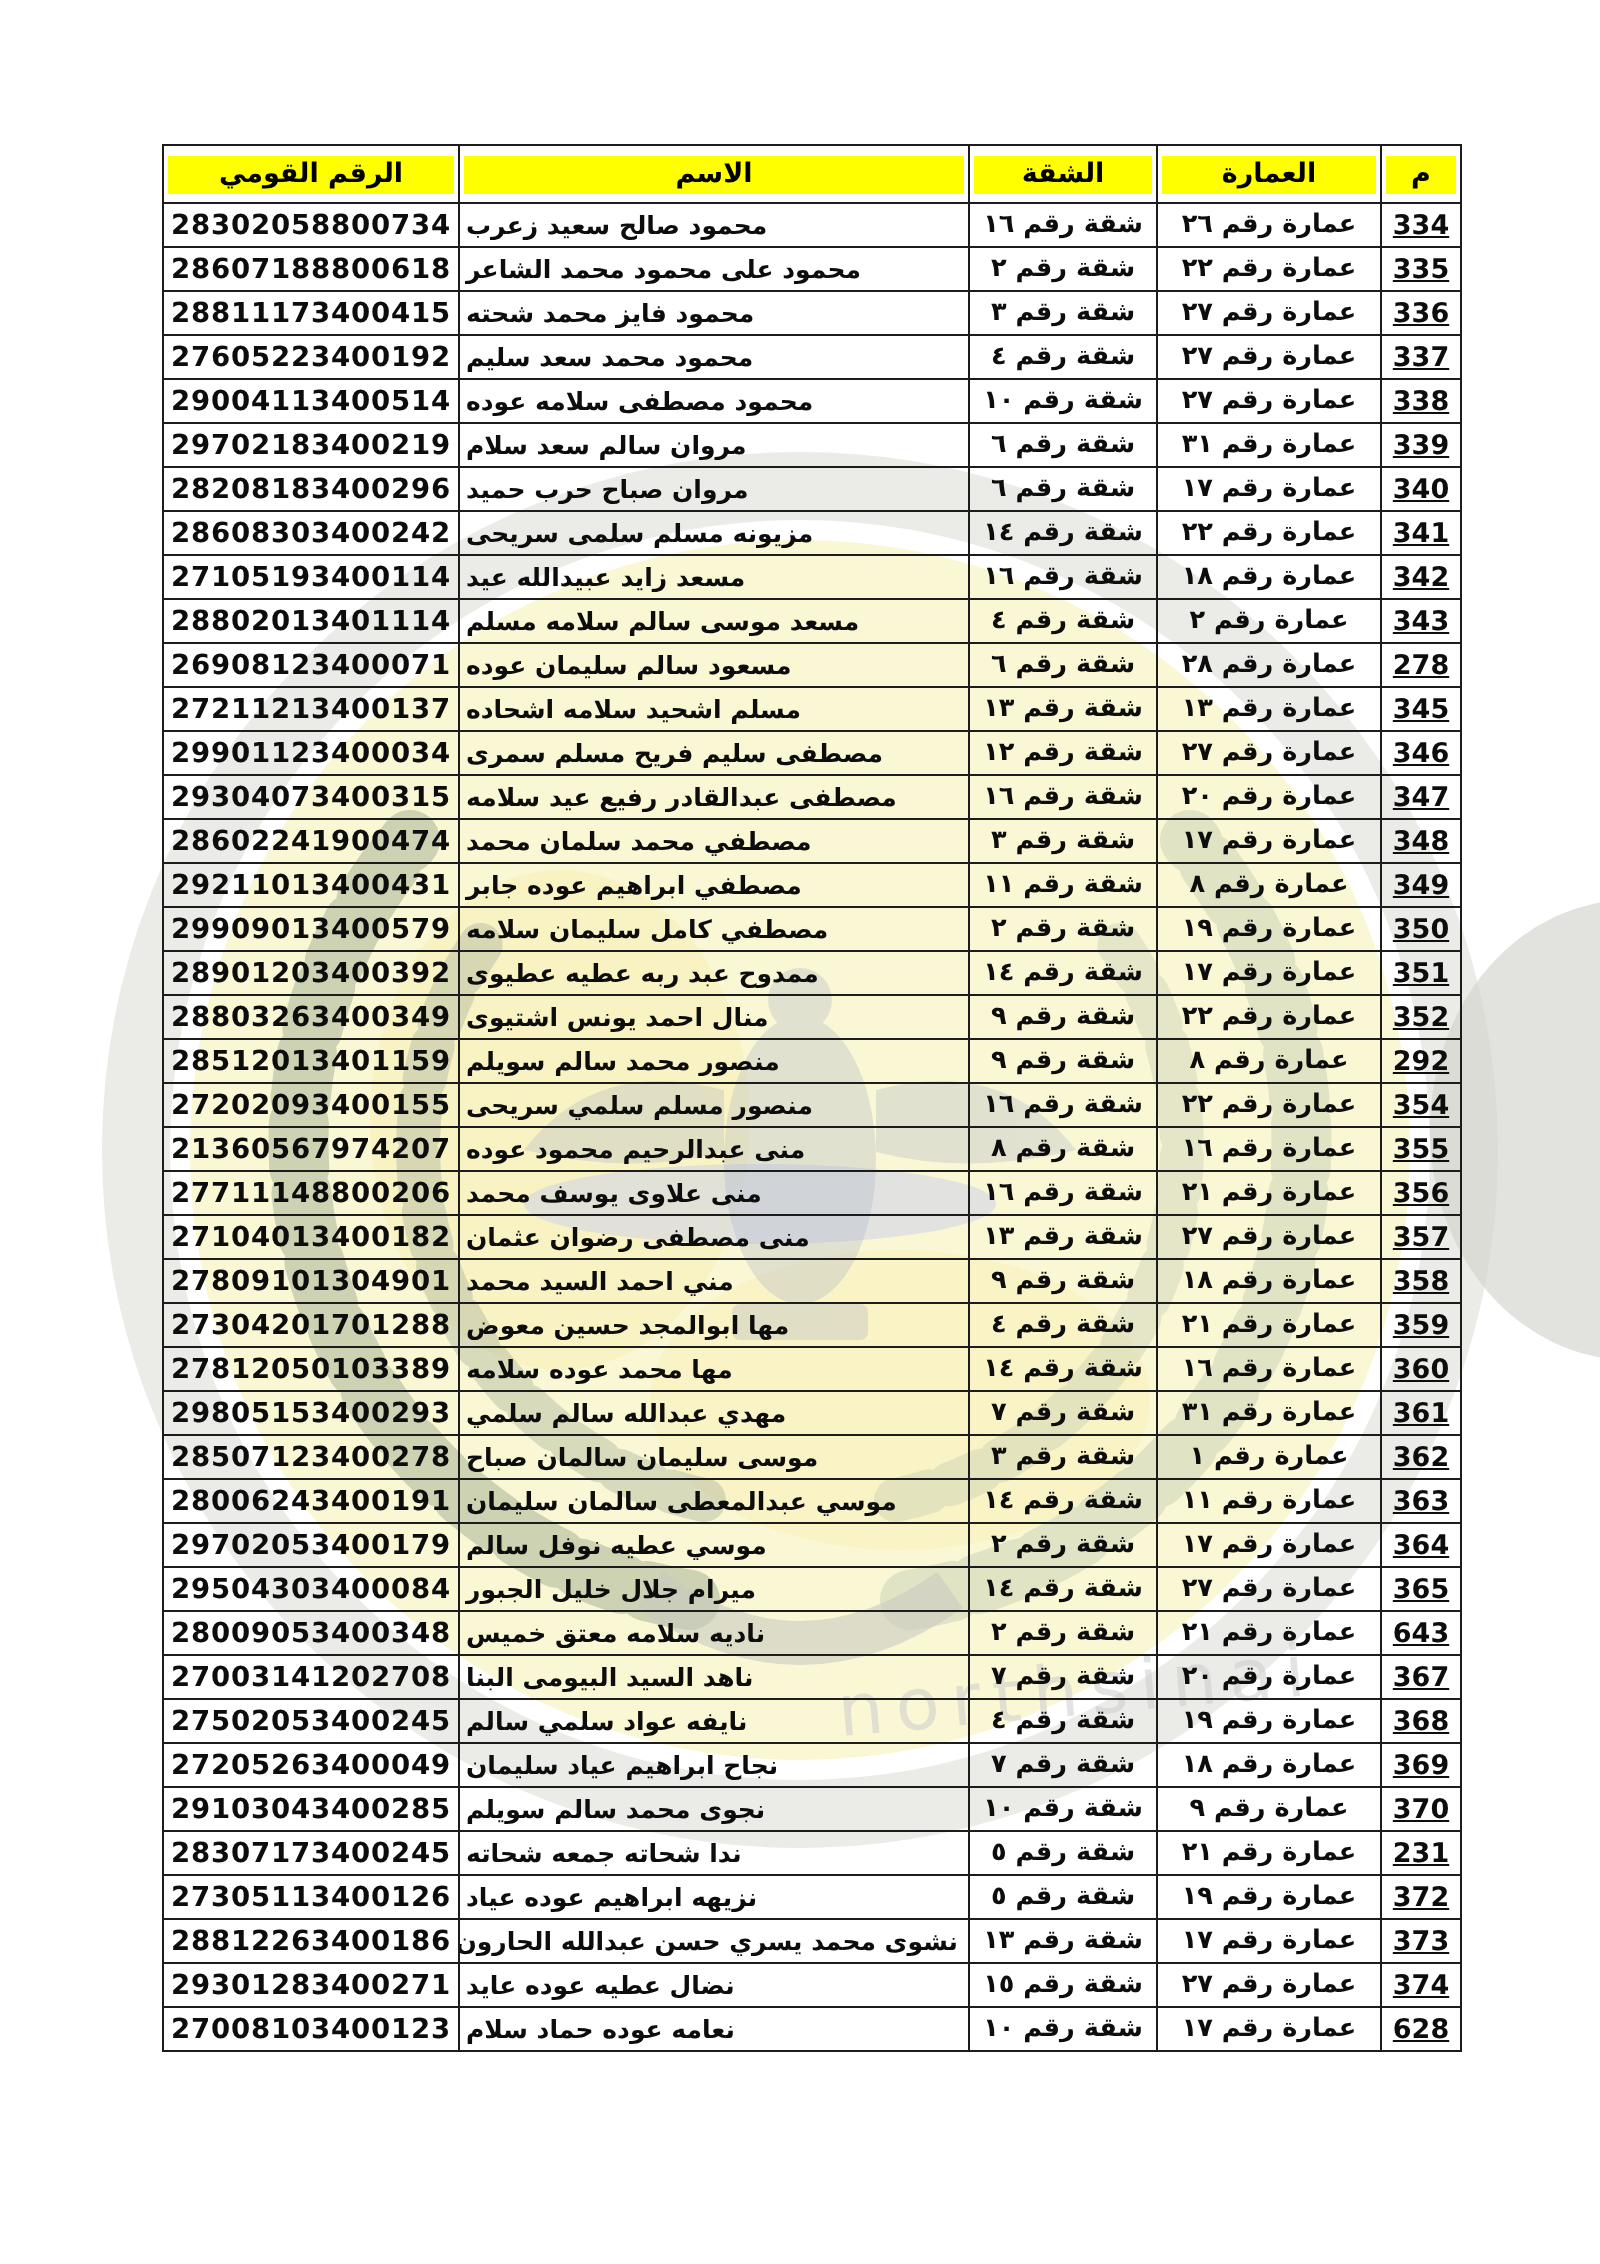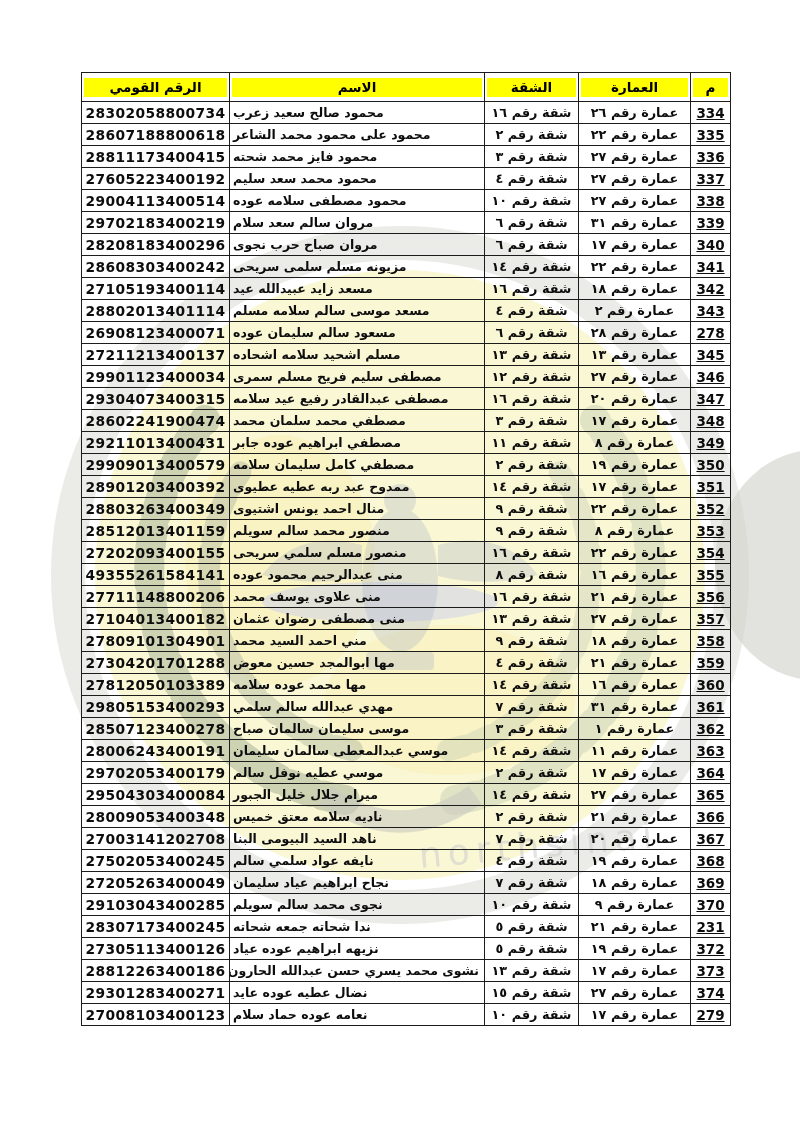--- a/index.html
+++ b/index.html
@@ -148,21 +148,21 @@
           <td class="c-num">339</td>
           <td class="c-bld">عمارة رقم ٣١</td>
           <td class="c-apt">شقة رقم ٦</td>
           <td class="c-name">مروان سالم سعد سلام</td>
           <td class="c-id">29702183400219</td>
         </tr>
         <tr>
           <td class="c-num">340</td>
           <td class="c-bld">عمارة رقم ١٧</td>
           <td class="c-apt">شقة رقم ٦</td>
-          <td class="c-name">مروان صباح حرب نجوى</td>
+          <td class="c-name">مروان صباح حرب حميد</td>
           <td class="c-id">28208183400296</td>
         </tr>
         <tr>
           <td class="c-num">341</td>
           <td class="c-bld">عمارة رقم ٢٢</td>
           <td class="c-apt">شقة رقم ١٤</td>
           <td class="c-name">مزيونه مسلم سلمى سريحى</td>
           <td class="c-id">28608303400242</td>
         </tr>
         <tr>
@@ -236,39 +236,39 @@
           <td class="c-id">28901203400392</td>
         </tr>
         <tr>
           <td class="c-num">352</td>
           <td class="c-bld">عمارة رقم ٢٢</td>
           <td class="c-apt">شقة رقم ٩</td>
           <td class="c-name">منال احمد يونس اشتيوى</td>
           <td class="c-id">28803263400349</td>
         </tr>
         <tr>
-          <td class="c-num">353</td>
+          <td class="c-num">292</td>
           <td class="c-bld">عمارة رقم ٨</td>
           <td class="c-apt">شقة رقم ٩</td>
           <td class="c-name">منصور محمد سالم سويلم</td>
           <td class="c-id">28512013401159</td>
         </tr>
         <tr>
           <td class="c-num">354</td>
           <td class="c-bld">عمارة رقم ٢٢</td>
           <td class="c-apt">شقة رقم ١٦</td>
           <td class="c-name">منصور مسلم سلمي سريحى</td>
           <td class="c-id">27202093400155</td>
         </tr>
         <tr>
           <td class="c-num">355</td>
           <td class="c-bld">عمارة رقم ١٦</td>
           <td class="c-apt">شقة رقم ٨</td>
           <td class="c-name">منى عبدالرحيم محمود عوده</td>
-          <td class="c-id">49355261584141</td>
+          <td class="c-id">21360567974207</td>
         </tr>
         <tr>
           <td class="c-num">356</td>
           <td class="c-bld">عمارة رقم ٢١</td>
           <td class="c-apt">شقة رقم ١٦</td>
           <td class="c-name">منى علاوى يوسف محمد</td>
           <td class="c-id">27711148800206</td>
         </tr>
         <tr>
           <td class="c-num">357</td>
@@ -327,21 +327,21 @@
           <td class="c-id">29702053400179</td>
         </tr>
         <tr>
           <td class="c-num">365</td>
           <td class="c-bld">عمارة رقم ٢٧</td>
           <td class="c-apt">شقة رقم ١٤</td>
           <td class="c-name">ميرام جلال خليل الجبور</td>
           <td class="c-id">29504303400084</td>
         </tr>
         <tr>
-          <td class="c-num">366</td>
+          <td class="c-num">643</td>
           <td class="c-bld">عمارة رقم ٢١</td>
           <td class="c-apt">شقة رقم ٢</td>
           <td class="c-name">ناديه سلامه معتق خميس</td>
           <td class="c-id">28009053400348</td>
         </tr>
         <tr>
           <td class="c-num">367</td>
           <td class="c-bld">عمارة رقم ٢٠</td>
           <td class="c-apt">شقة رقم ٧</td>
           <td class="c-name">ناهد السيد البيومى البنا</td>
@@ -390,21 +390,21 @@
           <td class="c-id">28812263400186</td>
         </tr>
         <tr>
           <td class="c-num">374</td>
           <td class="c-bld">عمارة رقم ٢٧</td>
           <td class="c-apt">شقة رقم ١٥</td>
           <td class="c-name">نضال عطيه عوده عايد</td>
           <td class="c-id">29301283400271</td>
         </tr>
         <tr>
-          <td class="c-num">279</td>
+          <td class="c-num">628</td>
           <td class="c-bld">عمارة رقم ١٧</td>
           <td class="c-apt">شقة رقم ١٠</td>
           <td class="c-name">نعامه عوده حماد سلام</td>
           <td class="c-id">27008103400123</td>
         </tr>
       </tbody>
   </table>
 
 </div>
 

